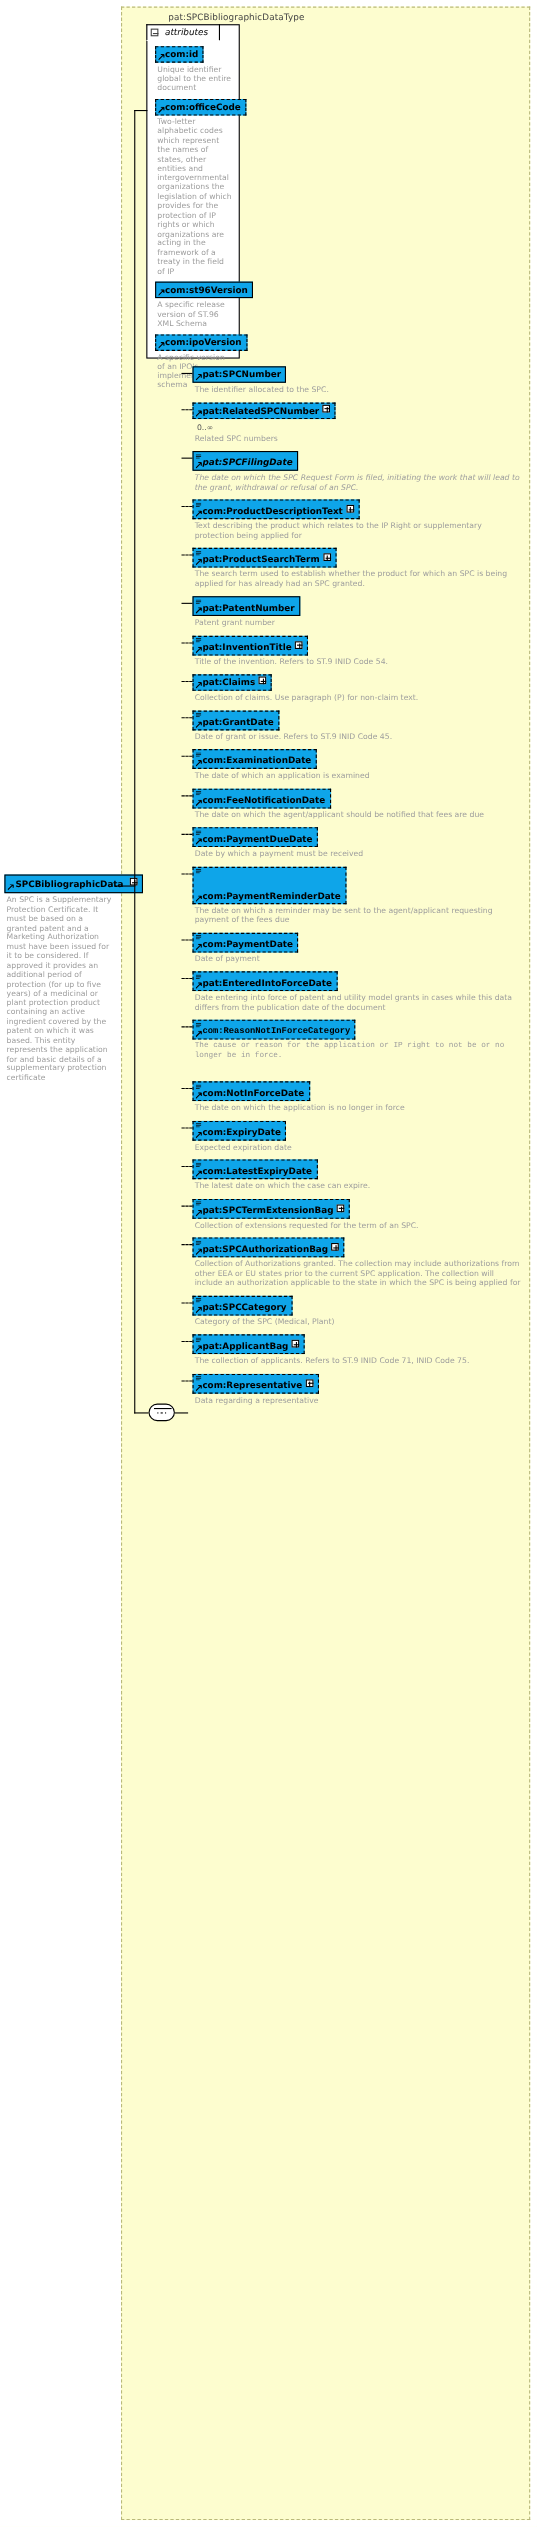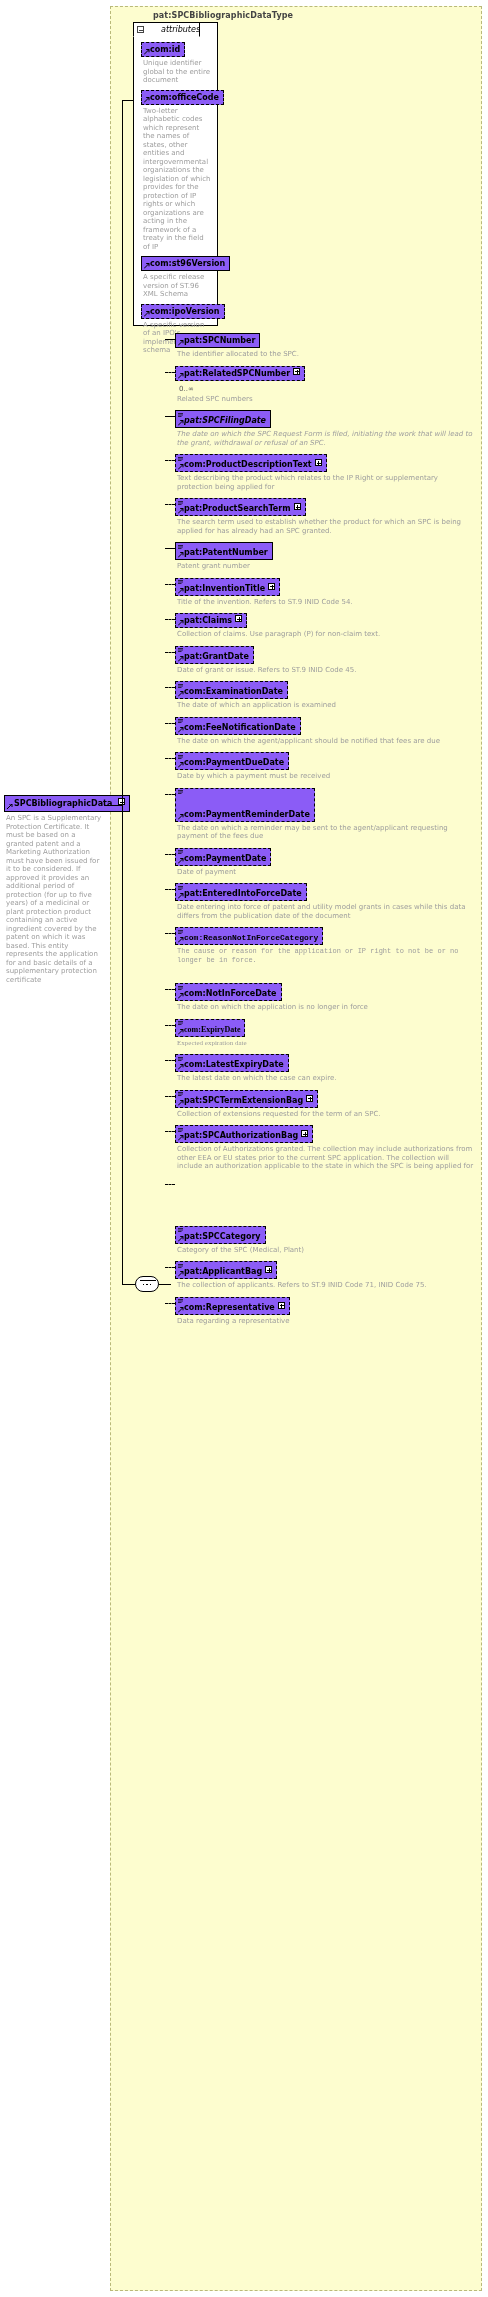--- a/index.html
+++ b/index.html
@@ -11,48 +11,48 @@
     overflow:hidden;
   }
 
   
   #type-container{
     position:absolute; left:110px; top:6px; width:372px; height:2285px;
     background:#fdfdcf; border:1px dashed #b9b97a;
   }
   #type-title{
     position:absolute; left:6px; top:4px;
-    font-size:8px; color:#444; font-weight:bold; letter-spacing:.1px;padding-left:36px;
+    font-size:8px; color:#444; font-weight:normal; letter-spacing:.1px;padding-left:36px;
   }
 
   
   #attr-panel{
     position:absolute; left:133px; top:22px; width:85px; height:304px;
     background:#fff; border:1px solid #000;
   }
   #attr-header{
     position:absolute; left:133px; top:22px; height:15px; width:67px;
     background:#fff; border:1px solid #000; border-bottom:1px solid #fff;
-    display:flex; align-items:center; gap:17px; padding-left:3px; z-index:4;
+    display:flex; align-items:center; gap:6px; padding-left:3px; z-index:4;
   }
   #attr-header .lbl{ font-style:italic; font-size:8px; color:#000; }
   .boxminus{
     width:7px; height:7px; border:1px solid #444; background:#fff;
     position:relative; flex:0 0 auto;
   }
   .boxminus::before{
     content:""; position:absolute; left:1px; top:2.5px; width:5px; height:1px; background:#444;
   }
   #attr-body{ position:absolute; left:0; top:15px; right:0; bottom:0; padding:4px 5px 0 7px; }
 
   
   .node{ position:relative; margin:0; }
   .nodebox{
     display:inline-block; position:relative;
-    background:#8b5cf6; padding:1px 4px 1px 8px;
+    background:#0ea5e9; padding:1px 4px 1px 8px;
     font-size:8px; font-weight:bold; color:#000; white-space:nowrap;
     line-height:11px;
   }
   .nodebox.solid{ border:1px solid #000; }
   .nodebox.dashed{ border:1px dashed #000; }
   
   .nodewrap{ position:relative; display:inline-block; }
   .nodewrap::after{
     content:""; position:absolute; left:3px; right:-3px; bottom:-3px; height:3px;
     background:#9a9a9a; z-index:-1;
@@ -227,41 +227,41 @@
     <div class="node elem" style="margin-bottom: 19px; font-family: Liberation Mono, monospace;"><div class="nodewrap"><div class="nodebox dashed" style="padding-top: 4px;"><svg class="icon seqmark" width="5" height="4" viewBox="0 0 5 4">
             <path d="M0 .5H5M0 2H5M0 3.5H3.5" stroke="#000" stroke-width=".7" fill="none"></path>
           </svg><svg class="icon arrowmark" width="6" height="6" viewBox="0 0 6 6">
             <path d="M0 5.5 L5 .5 M5 .5 L2.2 .5 M5 .5 L5 3.3" stroke="#000" stroke-width="1" fill="none"></path>
           </svg><span>com:ReasonNotInForceCategory</span></div></div><div class="desc">The cause or reason for the application or IP right to not be or no longer be in force.</div><div class="hline dash" style="left: -10px; top: 6px; width: 10px;"></div></div>
     <div class="node elem" style="margin-bottom: 7px;"><div class="nodewrap"><div class="nodebox dashed" style="padding-top: 4px;"><svg class="icon seqmark" width="5" height="4" viewBox="0 0 5 4">
             <path d="M0 .5H5M0 2H5M0 3.5H3.5" stroke="#000" stroke-width=".7" fill="none"></path>
           </svg><svg class="icon arrowmark" width="6" height="6" viewBox="0 0 6 6">
             <path d="M0 5.5 L5 .5 M5 .5 L2.2 .5 M5 .5 L5 3.3" stroke="#000" stroke-width="1" fill="none"></path>
           </svg><span>com:NotInForceDate</span></div></div><div class="desc">The date on which the application is no longer in force</div><div class="hline dash" style="left: -10px; top: 6px; width: 10px;"></div></div>
-    <div class="node elem" style="margin-bottom: 7px; font-family: Liberation Serif, serif;"><div class="nodewrap"><div class="nodebox dashed" style="padding-top: 4px;"><svg class="icon seqmark" width="5" height="4" viewBox="0 0 5 4">
+    <div class="node elem" style="margin-bottom: 7px;"><div class="nodewrap"><div class="nodebox dashed" style="padding-top: 4px;"><svg class="icon seqmark" width="5" height="4" viewBox="0 0 5 4">
             <path d="M0 .5H5M0 2H5M0 3.5H3.5" stroke="#000" stroke-width=".7" fill="none"></path>
           </svg><svg class="icon arrowmark" width="6" height="6" viewBox="0 0 6 6">
             <path d="M0 5.5 L5 .5 M5 .5 L2.2 .5 M5 .5 L5 3.3" stroke="#000" stroke-width="1" fill="none"></path>
           </svg><span>com:ExpiryDate</span></div></div><div class="desc">Expected expiration date</div><div class="hline dash" style="left: -10px; top: 6px; width: 10px;"></div></div>
     <div class="node elem" style="margin-bottom: 7px;"><div class="nodewrap"><div class="nodebox dashed" style="padding-top: 4px;"><svg class="icon seqmark" width="5" height="4" viewBox="0 0 5 4">
             <path d="M0 .5H5M0 2H5M0 3.5H3.5" stroke="#000" stroke-width=".7" fill="none"></path>
           </svg><svg class="icon arrowmark" width="6" height="6" viewBox="0 0 6 6">
             <path d="M0 5.5 L5 .5 M5 .5 L2.2 .5 M5 .5 L5 3.3" stroke="#000" stroke-width="1" fill="none"></path>
           </svg><span>com:LatestExpiryDate</span></div></div><div class="desc">The latest date on which the case can expire.</div><div class="hline dash" style="left: -10px; top: 6px; width: 10px;"></div></div>
     <div class="node elem" style="margin-bottom: 7px;"><div class="nodewrap"><div class="nodebox dashed" style="padding-top: 4px;"><svg class="icon seqmark" width="5" height="4" viewBox="0 0 5 4">
             <path d="M0 .5H5M0 2H5M0 3.5H3.5" stroke="#000" stroke-width=".7" fill="none"></path>
           </svg><svg class="icon arrowmark" width="6" height="6" viewBox="0 0 6 6">
             <path d="M0 5.5 L5 .5 M5 .5 L2.2 .5 M5 .5 L5 3.3" stroke="#000" stroke-width="1" fill="none"></path>
           </svg><span>pat:SPCTermExtensionBag</span><span class="plusbox"></span></div></div><div class="desc">Collection of extensions requested for the term of an SPC.</div><div class="hline dash" style="left: -10px; top: 6px; width: 10px;"></div></div>
     <div class="node elem" style="margin-bottom: 7px;"><div class="nodewrap"><div class="nodebox dashed" style="padding-top: 4px;"><svg class="icon seqmark" width="5" height="4" viewBox="0 0 5 4">
             <path d="M0 .5H5M0 2H5M0 3.5H3.5" stroke="#000" stroke-width=".7" fill="none"></path>
           </svg><svg class="icon arrowmark" width="6" height="6" viewBox="0 0 6 6">
             <path d="M0 5.5 L5 .5 M5 .5 L2.2 .5 M5 .5 L5 3.3" stroke="#000" stroke-width="1" fill="none"></path>
           </svg><span>pat:SPCAuthorizationBag</span><span class="plusbox"></span></div></div><div class="desc">Collection of Authorizations granted. The collection may include authorizations from other EEA or EU states prior to the current SPC application. The collection will include an authorization applicable to the state in which the SPC is being applied for</div><div class="hline dash" style="left: -10px; top: 6px; width: 10px;"></div></div>
-    <div class="node elem" style="margin-bottom: 7px;"><div class="nodewrap"><div class="nodebox dashed" style="padding-top: 4px; margin-top: 48px;"><svg class="icon seqmark" width="5" height="4" viewBox="0 0 5 4">
+    <div class="node elem" style="margin-bottom: 7px;"><div class="nodewrap"><div class="nodebox dashed" style="padding-top: 4px;"><svg class="icon seqmark" width="5" height="4" viewBox="0 0 5 4">
             <path d="M0 .5H5M0 2H5M0 3.5H3.5" stroke="#000" stroke-width=".7" fill="none"></path>
           </svg><svg class="icon arrowmark" width="6" height="6" viewBox="0 0 6 6">
             <path d="M0 5.5 L5 .5 M5 .5 L2.2 .5 M5 .5 L5 3.3" stroke="#000" stroke-width="1" fill="none"></path>
           </svg><span>pat:SPCCategory</span></div></div><div class="desc">Category of the SPC (Medical, Plant)</div><div class="hline dash" style="left: -10px; top: 6px; width: 10px;"></div></div>
     <div class="node elem" style="margin-bottom: 7px;"><div class="nodewrap"><div class="nodebox dashed" style="padding-top: 4px;"><svg class="icon seqmark" width="5" height="4" viewBox="0 0 5 4">
             <path d="M0 .5H5M0 2H5M0 3.5H3.5" stroke="#000" stroke-width=".7" fill="none"></path>
           </svg><svg class="icon arrowmark" width="6" height="6" viewBox="0 0 6 6">
             <path d="M0 5.5 L5 .5 M5 .5 L2.2 .5 M5 .5 L5 3.3" stroke="#000" stroke-width="1" fill="none"></path>
           </svg><span>pat:ApplicantBag</span><span class="plusbox"></span></div></div><div class="desc">The collection of applicants. Refers to ST.9 INID Code 71, INID Code 75.</div><div class="hline dash" style="left: -10px; top: 6px; width: 10px;"></div></div>
     <div class="node elem" style="margin-bottom: 7px;"><div class="nodewrap"><div class="nodebox dashed" style="padding-top: 4px;"><svg class="icon seqmark" width="5" height="4" viewBox="0 0 5 4">

